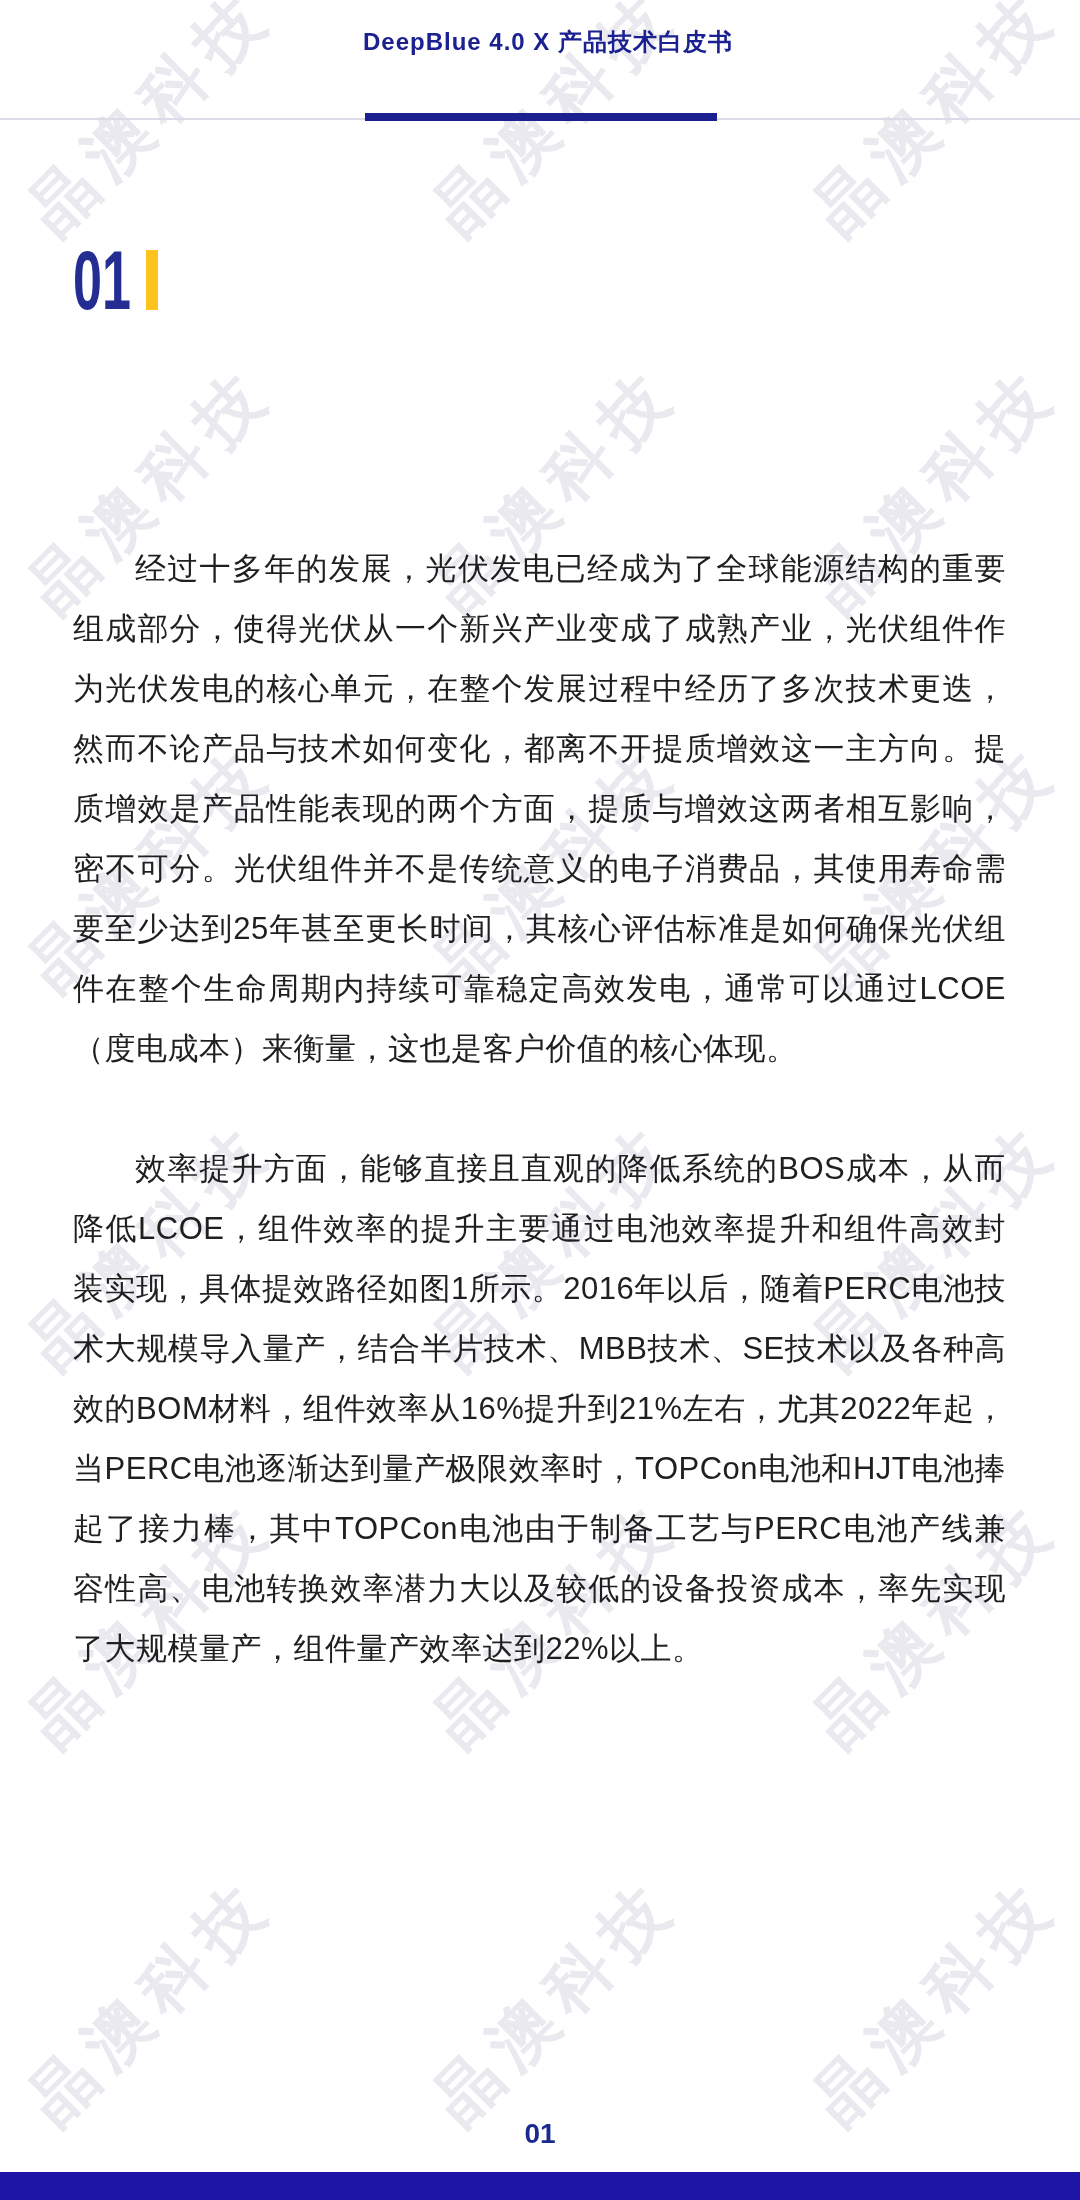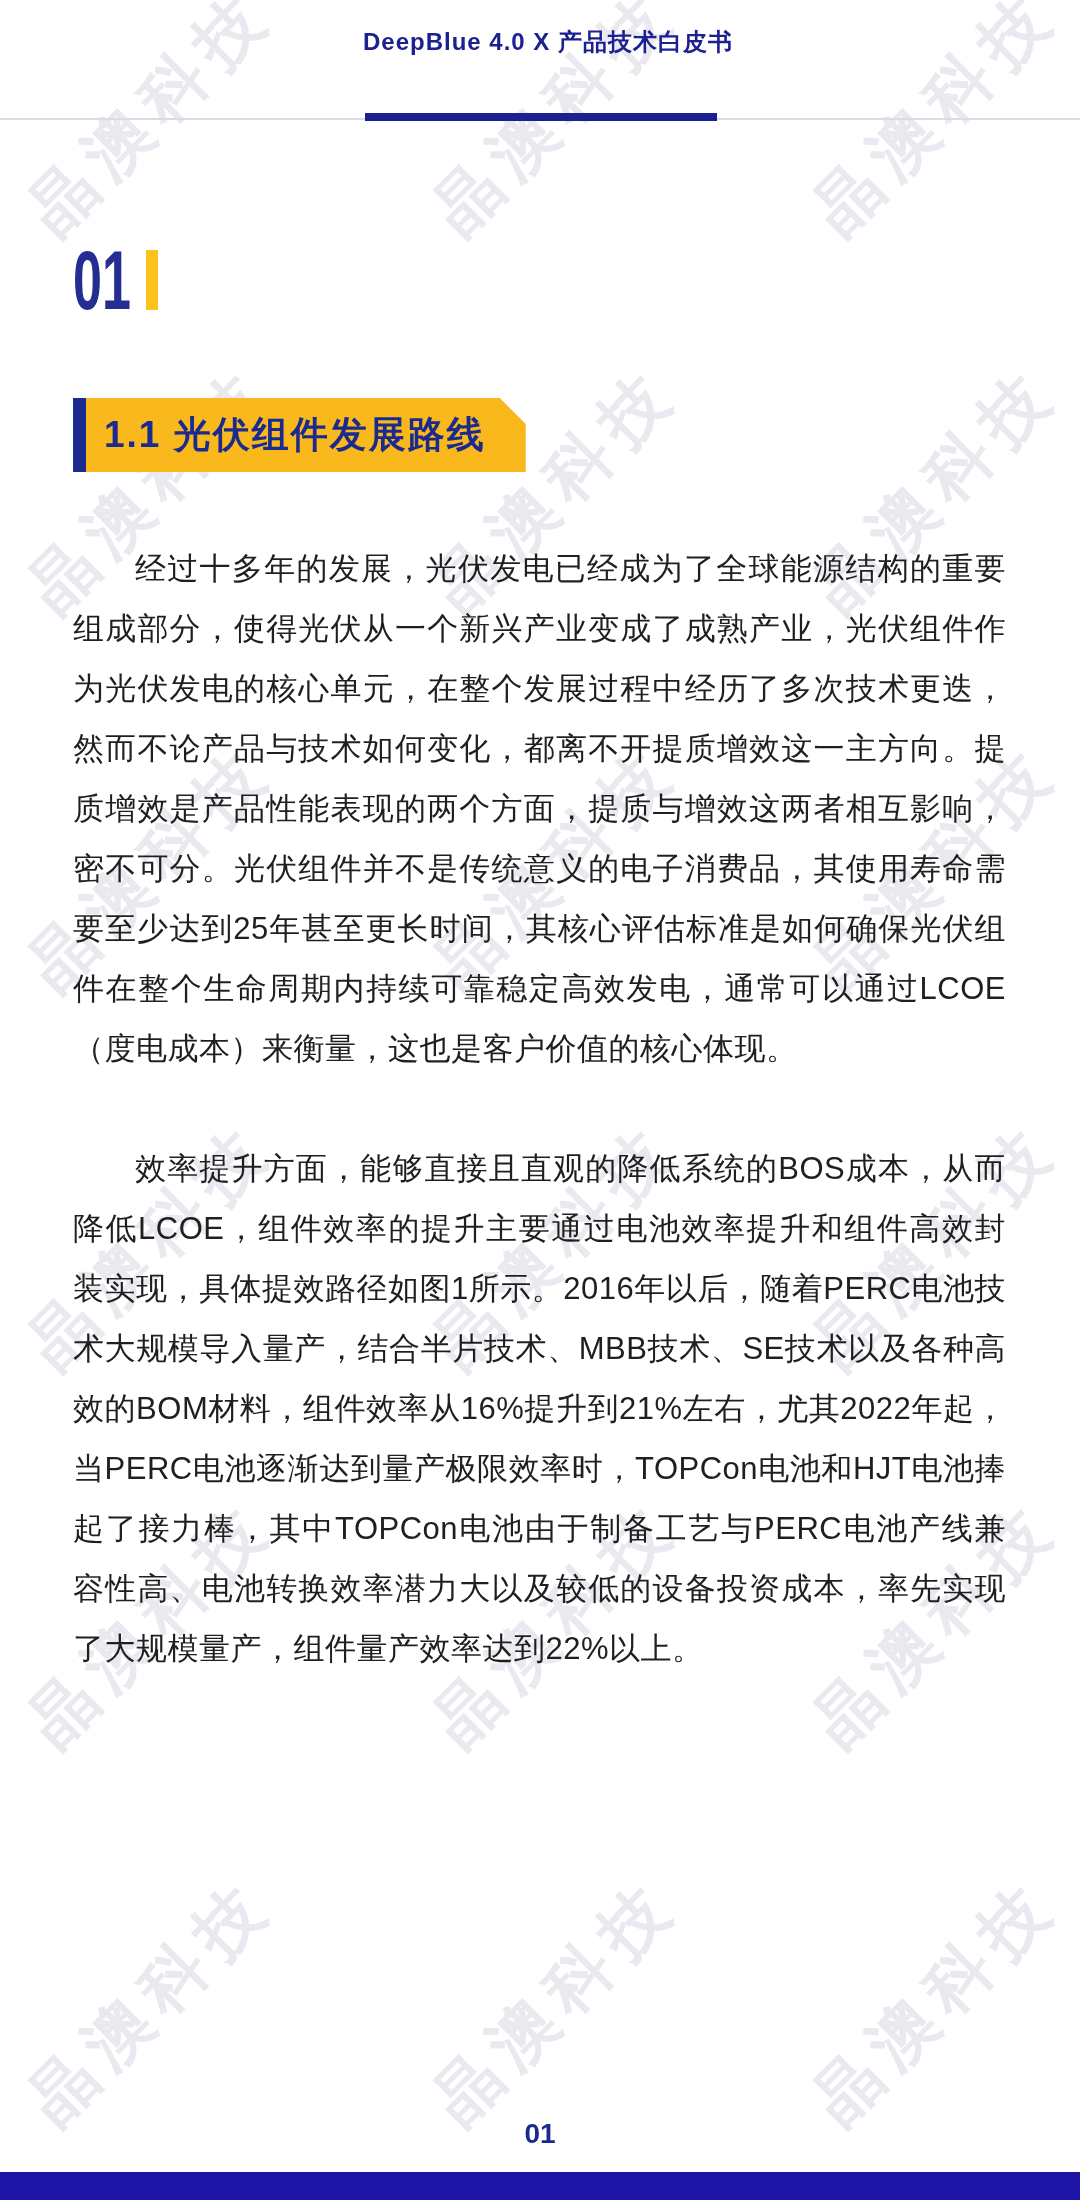--- a/index.html
+++ b/index.html
@@ -118,26 +118,20 @@
 
   <div class="header-title">DeepBlue 4.0 X 产品技术白皮书</div>
   <div class="header-rule"></div>
   <div class="header-underline"></div>
 
   <div class="section-heading">
     <span class="section-number">01</span>
     <span class="section-bar"></span>
   </div>
 
-  <div class="subsection-heading">
-    <span class="subsection-bar"></span>
-    <span class="subsection-box">
-      <span class="subsection-title">1.1 光伏组件发展路线</span>
-    </span>
-  </div>
 
   <main class="content">
     <p>经过十多年的发展，光伏发电已经成为了全球能源结构的重要组成部分，使得光伏从一个新兴产业变成了成熟产业，光伏组件作为光伏发电的核心单元，在整个发展过程中经历了多次技术更迭，然而不论产品与技术如何变化，都离不开提质增效这一主方向。提质增效是产品性能表现的两个方面，提质与增效这两者相互影响，密不可分。光伏组件并不是传统意义的电子消费品，其使用寿命需要至少达到25年甚至更长时间，其核心评估标准是如何确保光伏组件在整个生命周期内持续可靠稳定高效发电，通常可以通过LCOE（度电成本）来衡量，这也是客户价值的核心体现。</p>
     <p>效率提升方面，能够直接且直观的降低系统的BOS成本，从而降低LCOE，组件效率的提升主要通过电池效率提升和组件高效封装实现，具体提效路径如图1所示。2016年以后，随着PERC电池技术大规模导入量产，结合半片技术、MBB技术、SE技术以及各种高效的BOM材料，组件效率从16%提升到21%左右，尤其2022年起，当PERC电池逐渐达到量产极限效率时，TOPCon电池和HJT电池捧起了接力棒，其中TOPCon电池由于制备工艺与PERC电池产线兼容性高、电池转换效率潜力大以及较低的设备投资成本，率先实现了大规模量产，组件量产效率达到22%以上。</p>
   </main>
 
   <div class="page-number">01</div>
   <div class="footer-bar"></div>
 
 </div>

